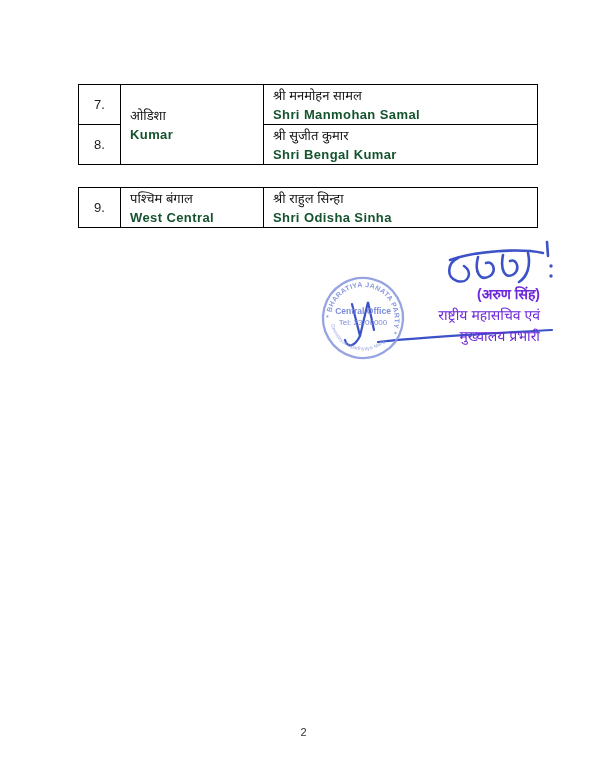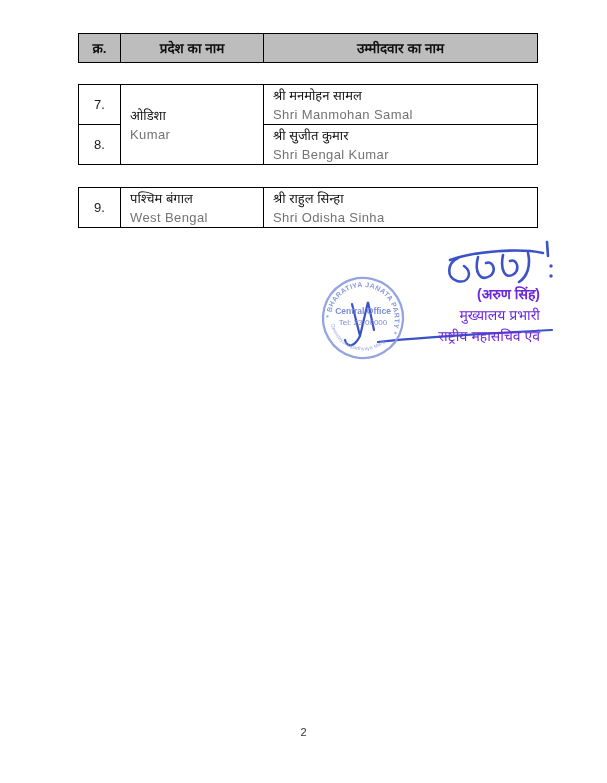--- a/index.html
+++ b/index.html
@@ -26,21 +26,21 @@
   .tbl-b { top: 187px; }
   .col-sr { width: 42px; }
   .col-state { width: 143px; }
   .col-cand { width: 274px; }
   td.sr { text-align: center; font-size: 13px; }
   td.state, td.cand { padding-left: 9px; font-size: 13px; }
   td.state div, td.cand div { line-height: 19px; }
   .row-a td { height: 40px; }
   .row-b td { height: 40px; }
   .hi { color: #161616; }
-  .en { color: #737373; letter-spacing: 0.4px; }
+  .en { color: #14532d; letter-spacing: 0.4px; font-weight: bold; }
   .sig-text-block {
     position: absolute; right: 67px; top: 284px;
     text-align: right; line-height: 21px; color: #6d28d9;
   }
   .sig-name { font-size: 14px; font-weight: bold; }
   .sig-title { font-size: 14px; }
   .sig-overlay {
     position: absolute; left: 300px; top: 230px;
     width: 270px; height: 148px;
     pointer-events: none;
@@ -48,34 +48,20 @@
   .page-number {
     position: absolute; left: 0; top: 726px; width: 100%;
     text-align: center; font-size: 11px; color: #333;
   }
 </style>
 </head>
 <body>
 
 <div class="page">
 
-  <table class="tbl tbl-header">
-    <colgroup>
-        <col class="col-sr">
-        <col class="col-state">
-        <col class="col-cand">
-      </colgroup>
-    <tbody>
-        <tr>
-      <th>क्र.</th>
-      <th>प्रदेश का नाम</th>
-      <th>उम्मीदवार का नाम</th>
-    </tr>
-  </tbody>
-    </table>
 
   <table class="tbl tbl-a">
     <colgroup>
         <col class="col-sr">
         <col class="col-state">
         <col class="col-cand">
       </colgroup>
     <tbody>
         <tr class="row-a">
       <td class="sr">7.</td>
@@ -102,21 +88,21 @@
     <colgroup>
         <col class="col-sr">
         <col class="col-state">
         <col class="col-cand">
       </colgroup>
     <tbody>
         <tr class="row-b">
       <td class="sr">9.</td>
       <td class="state">
         <div class="hi">पश्चिम बंगाल</div>
-        <div class="en">West Bengal</div>
+        <div class="en">West Central</div>
       </td>
       <td class="cand">
         <div class="hi">श्री राहुल सिन्हा</div>
         <div class="en">Shri Odisha Sinha</div>
       </td>
     </tr>
   </tbody>
     </table>
 
   <svg class="sig-overlay" viewBox="0 0 270 148">
@@ -156,19 +142,19 @@
       </g>
       <g transform="translate(63,88)" fill="#7b8cd8" text-anchor="middle" font-family="Liberation Sans, sans-serif">
         <text y="-4" font-size="8.5" font-weight="bold">Central Office</text>
         <text y="7" font-size="8">Tel: 23-00000</text>
       </g>
     </g>
   </svg>
 
   <div class="sig-text-block">
     <div class="sig-name">(अरुण सिंह)</div>
+    <div class="sig-title">राष्ट्रीय महासचिव एवं</div>
     <div class="sig-title">मुख्यालय प्रभारी</div>
-    <div class="sig-title">राष्ट्रीय महासचिव एवं</div>
   </div>
 
   <div class="page-number">2</div>
 
 </div>
 
 </body></html>

